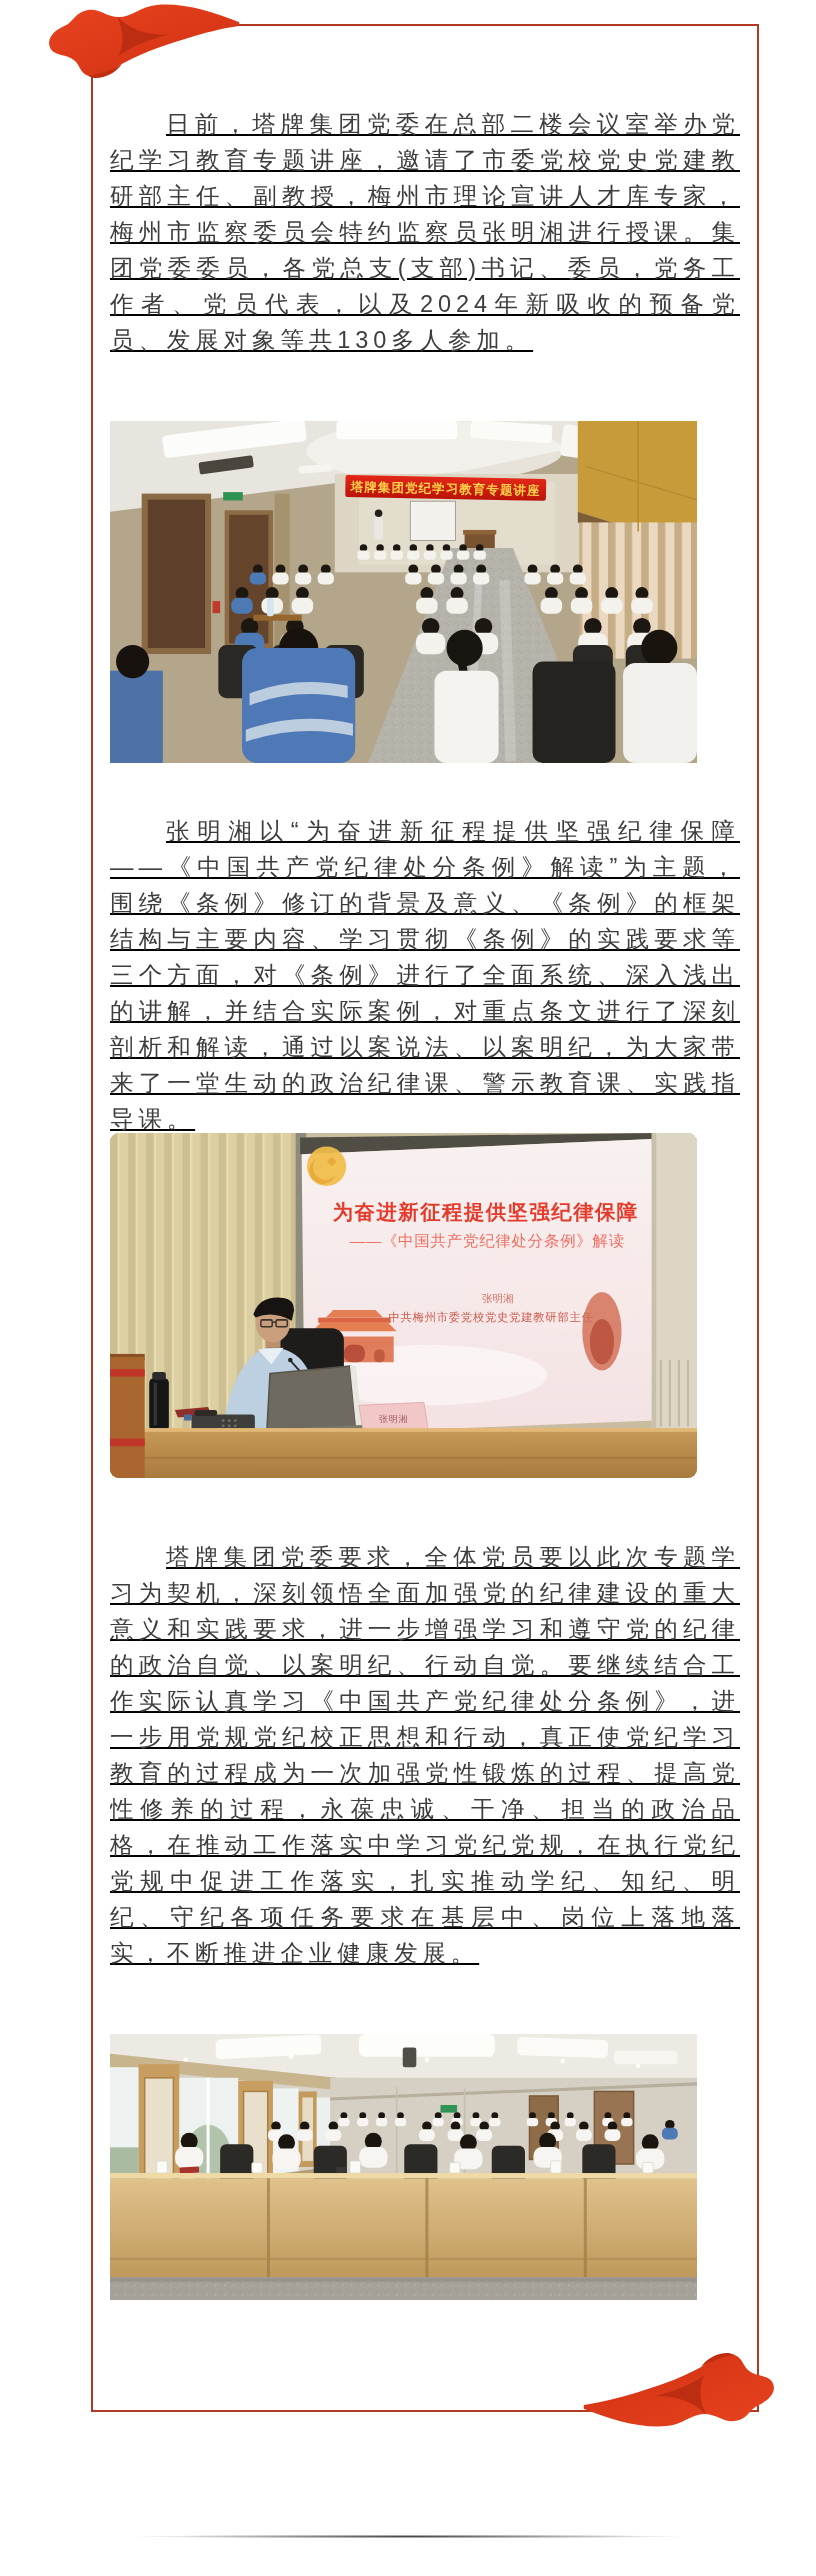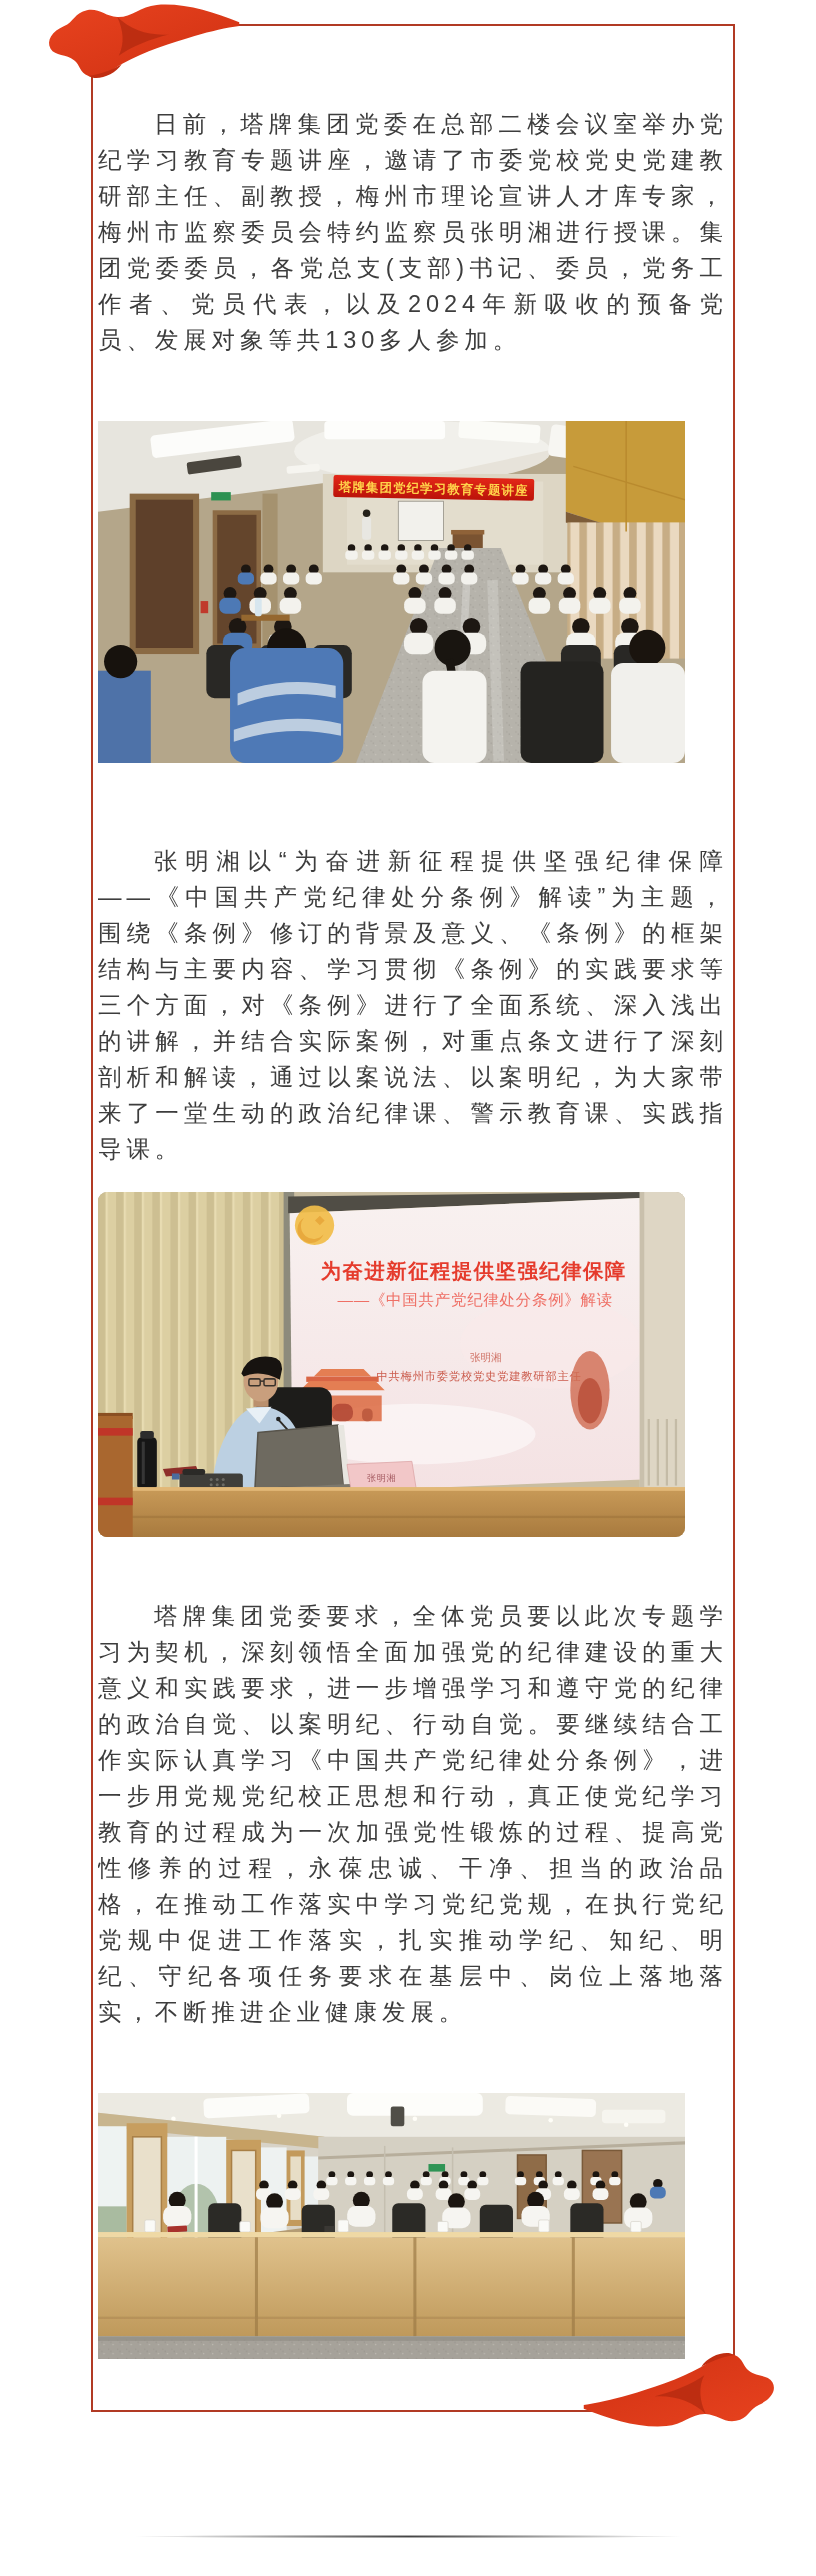--- a/index.html
+++ b/index.html
@@ -2,35 +2,36 @@
 <html style="font-size:12px"><head>
 <meta charset="utf-8">
 <style>
   html,body{margin:0;padding:0;}
   body{
     width:817px;height:2576px;position:relative;background:#ffffff;
     font-family:"Liberation Sans","DejaVu Sans",sans-serif;overflow:hidden;
   }
   .frame{
     position:absolute;left:91px;top:23.5px;width:630px;height:2384px;
-    border:2.3px solid #b13a24;background:#ffffff;padding:0 5px;box-sizing:content-box;
+    border:2.3px solid #b13a24;background:#ffffff;padding:0 17px;box-sizing:content-box;
     z-index:1;
+    text-decoration:underline;
   }
   .para{
     margin:0;color:#3d3d3d;font-size:23.5px;line-height:36px;letter-spacing:4.9px;
     text-align:justify;text-justify:inter-character;word-break:break-all;
     text-indent:56px;overflow:hidden;
   }
   .para.p1{margin-top:80px;height:285px;}
-  .para.p2{margin-top:80px;height:320px;}
+  .para.p2{margin-top:50px;height:320px;}
   .para.p3{margin-top:61px;height:463px;}
   figure{margin:0;padding:0;}
   .photo{display:block;overflow:hidden;background:#cfc8b8;}
   .photo.f1{margin-top:30px;width:587px;height:342px;}
-  .photo.f2{margin-top:29px;width:587px;height:345px;border-radius:9px;}
+  .photo.f2{width:587px;height:345px;border-radius:9px;}
   .photo.f3{margin-top:32px;width:587px;height:266px;}
   .photo svg{display:block;width:100%;height:100%;}
   .ribbon{position:absolute;width:197px;height:79px;z-index:3;}
   .ribbon.top{left:43px;top:0.8px;}
   .ribbon.bottom{left:583px;top:2351px;transform:rotate(180deg);}
   .bottom-shadow{
     position:absolute;left:45px;top:2534px;width:727px;height:4.5px;z-index:0;
     background:radial-gradient(ellipse 50% 50% at 50% 50%, rgba(35,35,35,.85) 0%, rgba(70,70,70,.4) 45%, rgba(255,255,255,0) 75%);
   }
   svg text{font-family:"Liberation Sans","DejaVu Sans",sans-serif;}

